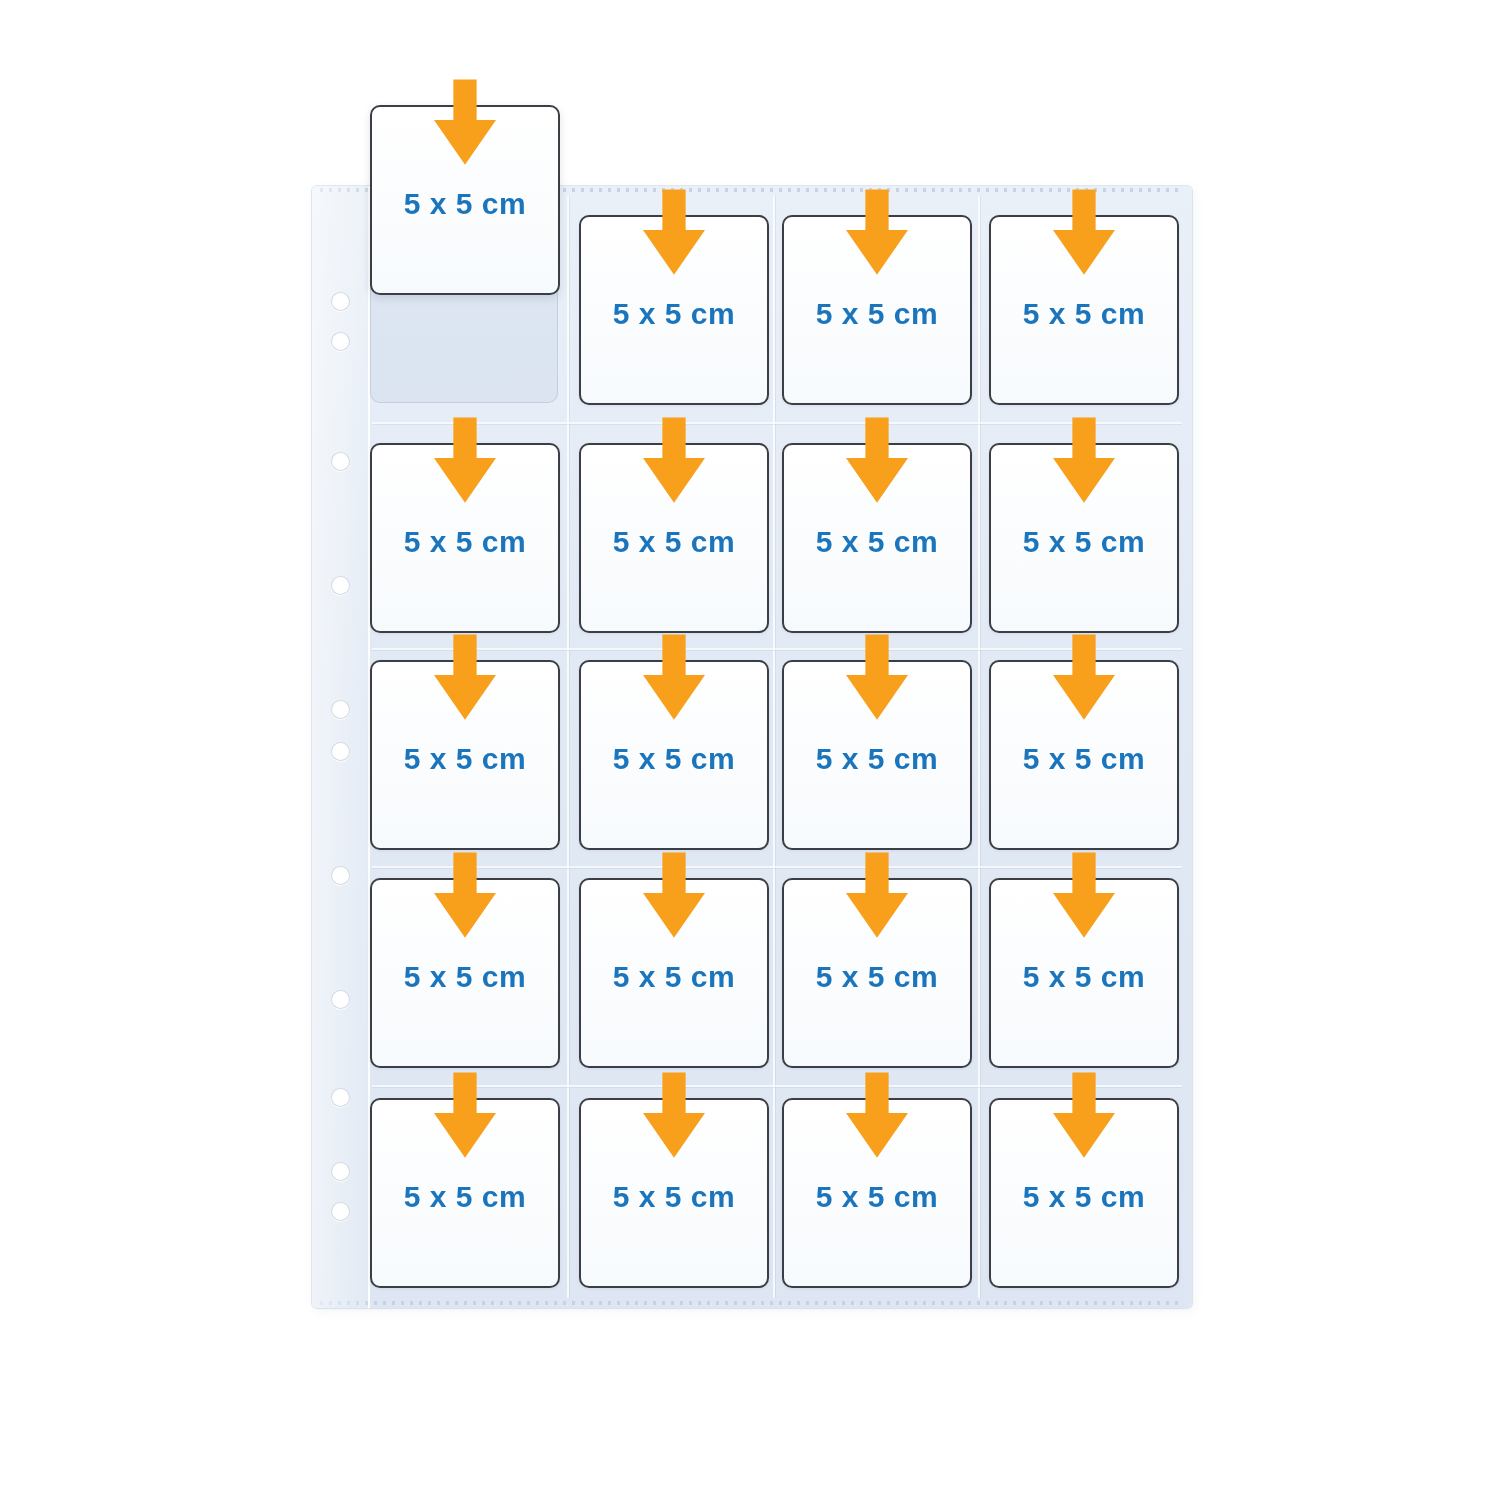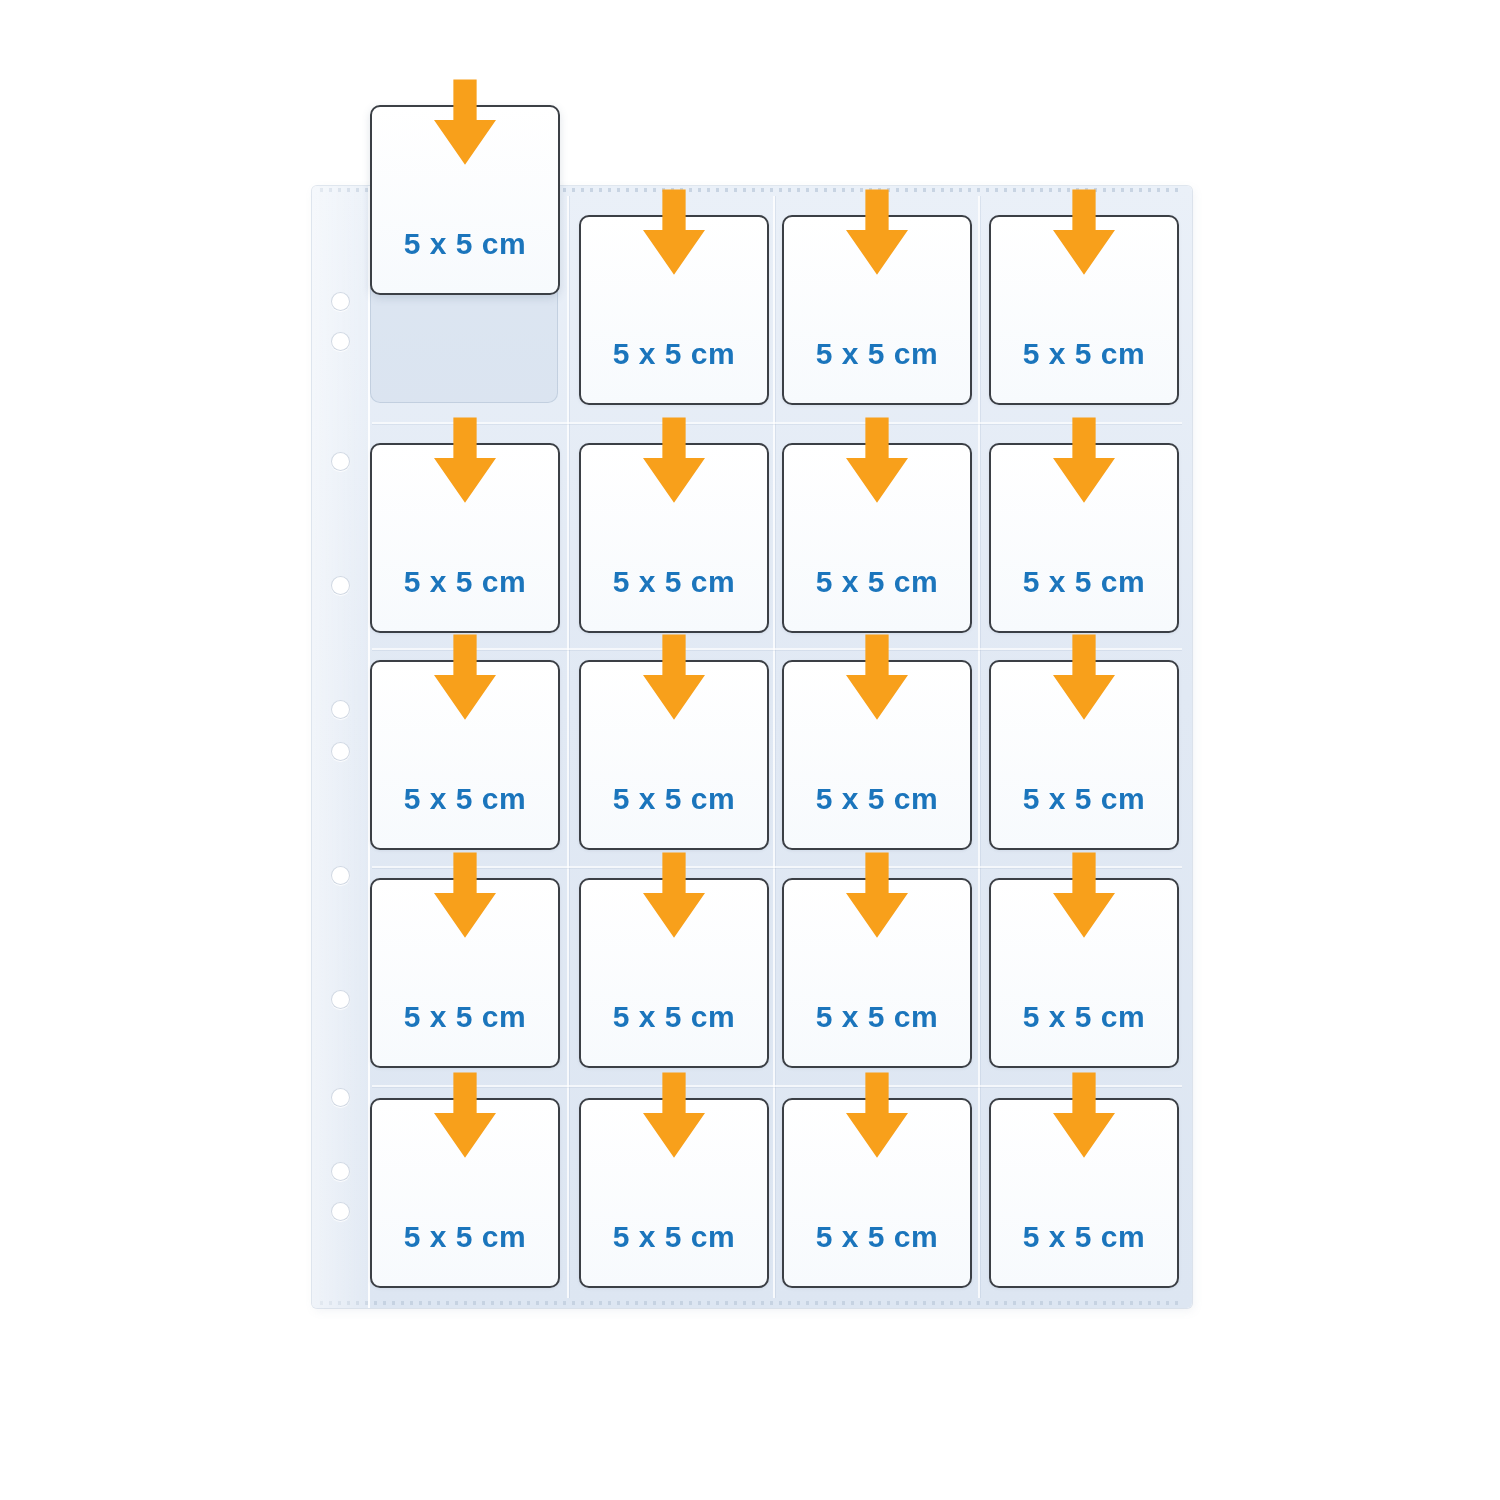--- a/index.html
+++ b/index.html
@@ -60,21 +60,20 @@
   }
   .arrow{
     position:absolute;left:50%;top:-28px;transform:translateX(-50%);
     width:62px;height:86px;display:block;
   }
   .arrow path{fill:#F8A01B;}
   .lbl{
     position:absolute;left:0;right:0;top:52%;transform:translateY(-50%);
     text-align:center;color:#1B75BC;font-weight:bold;font-size:30px;letter-spacing:.5px;
     white-space:nowrap;
-    margin-top:40px;
   }
 </style>
 </head>
 <body>
 
 <div class="canvas">
 
   <div class="sheet">
     <div class="serr top"></div>
     <div class="serr bottom"></div>

